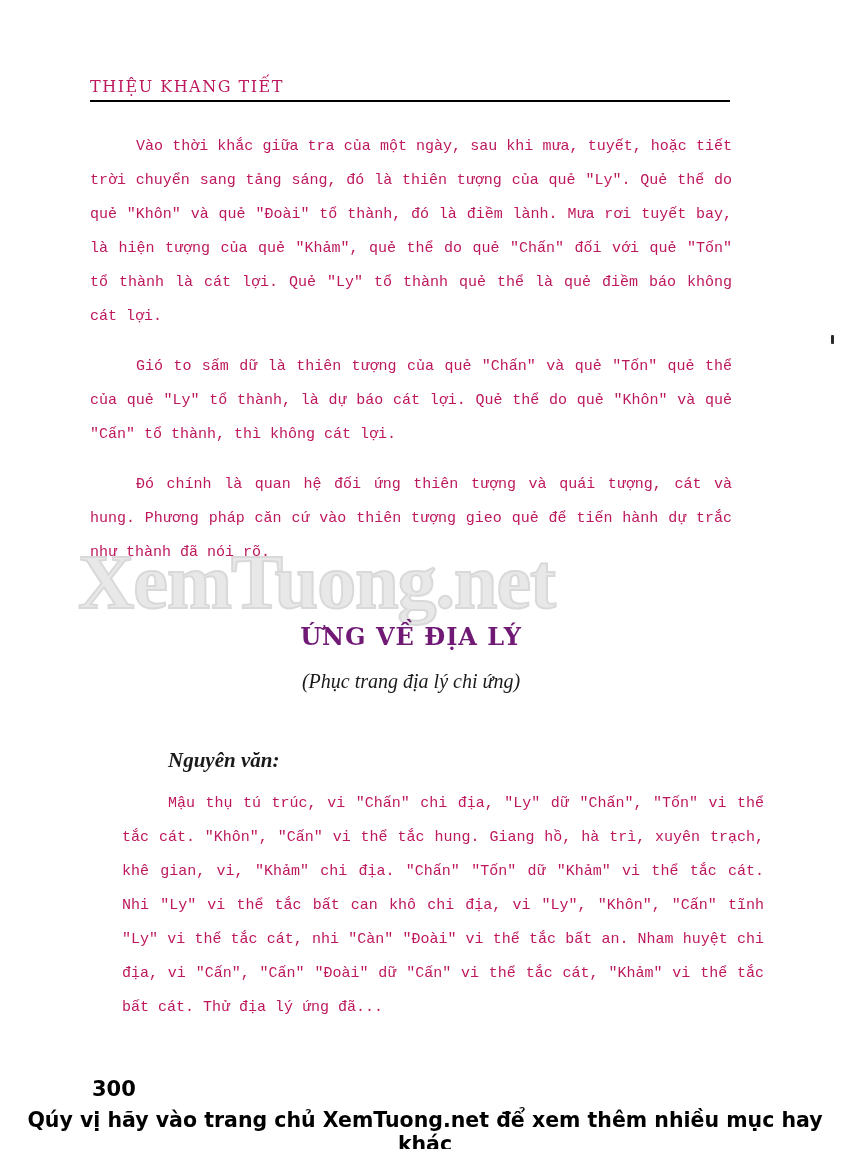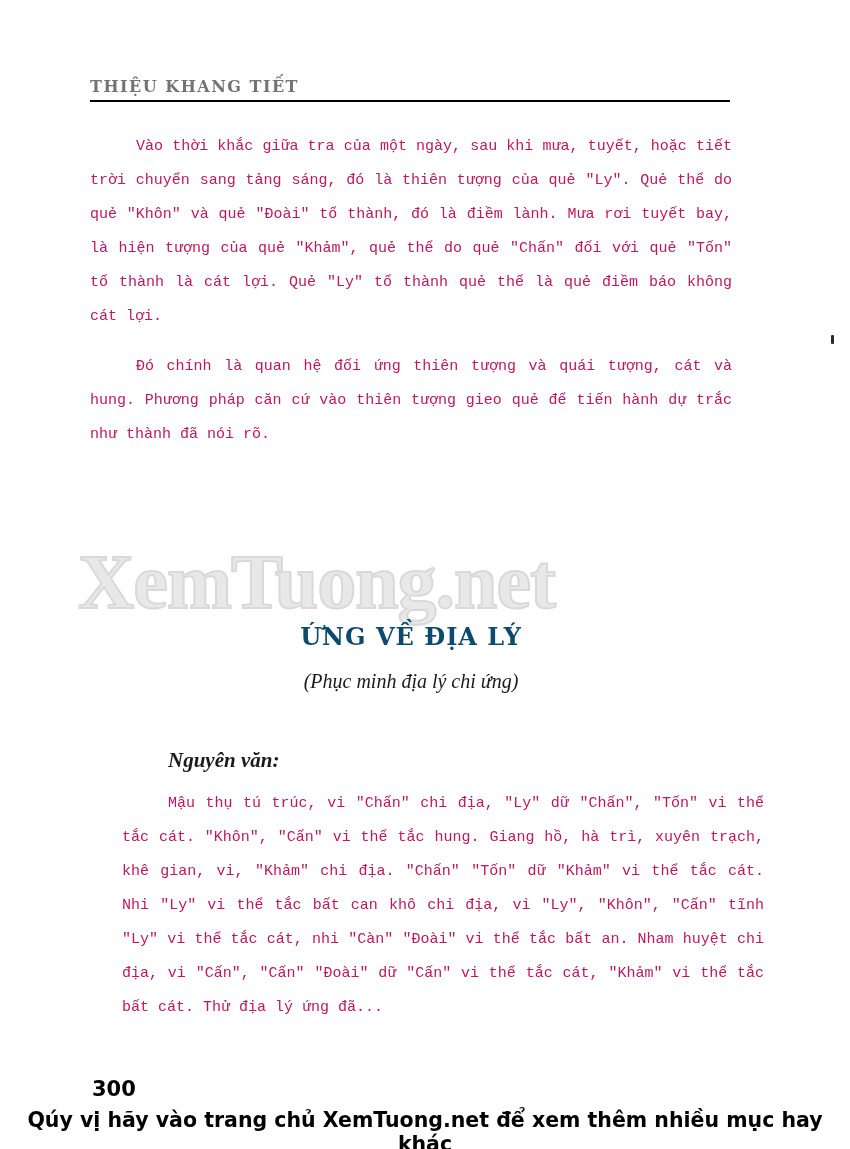--- a/index.html
+++ b/index.html
@@ -23,24 +23,24 @@
 
   
   .runhead {
     position: absolute;
     left: 90px;
     top: 78px;
     width: 640px;
   }
   .runhead-text {
     font-family: "DejaVu Serif", serif;
-    font-weight: bold;
+    font-weight: normal;
     font-size: 16px;
     letter-spacing: 1.5px;
-    color: #737373;
+    color: #be185d;
     line-height: 1.1;
     white-space: nowrap;
   }
   .runhead-rule {
     margin-top: 4px;
     border-top: 2px solid #000;
     width: 640px;
   }
 
   
@@ -89,21 +89,21 @@
     left: 90px;
     top: 622px;
     width: 642px;
     text-align: center;
   }
   .section-title {
     font-family: "DejaVu Serif", serif;
     font-weight: bold;
     font-size: 24px;
     letter-spacing: 1px;
-    color: #0c4a6e;
+    color: #701a75;
   }
   .section-subtitle {
     margin-top: 19px;
     font-family: "Liberation Serif", serif;
     font-style: italic;
     font-size: 20px;
     color: #1a1a1a;
   }
 
   
@@ -163,28 +163,29 @@
 
   <div class="runhead">
     <div class="runhead-text">THIỆU KHANG TIẾT</div>
     <div class="runhead-rule"></div>
   </div>
 
   <div class="speck"></div>
 
   <div class="body-col">
     <p class="para">Vào thời khắc giữa tra của một ngày, sau khi mưa, tuyết, hoặc tiết trời chuyển sang tảng sáng, đó là thiên tượng của quẻ "Ly". Quẻ thể do quẻ "Khôn" và quẻ "Đoài" tổ thành, đó là điềm lành. Mưa rơi tuyết bay, là hiện tượng của quẻ "Khảm", quẻ thể do quẻ "Chấn" đối với quẻ "Tốn" tổ thành là cát lợi. Quẻ "Ly" tổ thành quẻ thể là quẻ điềm báo không cát lợi.</p>
+    <p class="para">Gió to sấm dữ là thiên tượng của quẻ "Chấn" và quẻ "Tốn" quẻ thể của quẻ "Ly" tổ thành, là dự báo cát lợi. Quẻ thể do quẻ "Khôn" và quẻ "Cấn" tổ thành, thì không cát lợi.</p>
     <p class="para">Đó chính là quan hệ đối ứng thiên tượng và quái tượng, cát và hung. Phương pháp căn cứ vào thiên tượng gieo quẻ để tiến hành dự trắc như thành đã nói rõ.</p>
   </div>
 
   <div class="watermark">XemTuong.net</div>
 
   <div class="section-head">
     <div class="section-title">ỨNG VỀ ĐỊA LÝ</div>
-    <div class="section-subtitle">(Phục minh địa lý chi ứng)</div>
+    <div class="section-subtitle">(Phục trang địa lý chi ứng)</div>
   </div>
 
   <div class="lower-col">
     <div class="label-nguyenvan">Nguyên văn:</div>
     <p class="para last-left">Mậu thụ tú trúc, vi "Chấn" chi địa, "Ly" dữ "Chấn", "Tốn" vi thể tắc cát. "Khôn", "Cấn" vi thể tắc hung. Giang hồ, hà trì, xuyên trạch, khê gian, vi, "Khảm" chi địa. "Chấn" "Tốn" dữ "Khảm" vi thể tắc cát. Nhi "Ly" vi thể tắc bất can khô chi địa, vi "Ly", "Khôn", "Cấn" tĩnh "Ly" vi thể tắc cát, nhi "Càn" "Đoài" vi thể tắc bất an. Nham huyệt chi địa, vi "Cấn", "Cấn" "Đoài" dữ "Cấn" vi thể tắc cát, "Khảm" vi thể tắc bất cát. Thử địa lý ứng đã...</p>
   </div>
 
   <div class="page-number">300</div>
   <div class="footer-note">Qúy vị hãy vào trang chủ XemTuong.net để xem thêm nhiều mục hay khác</div>
 

